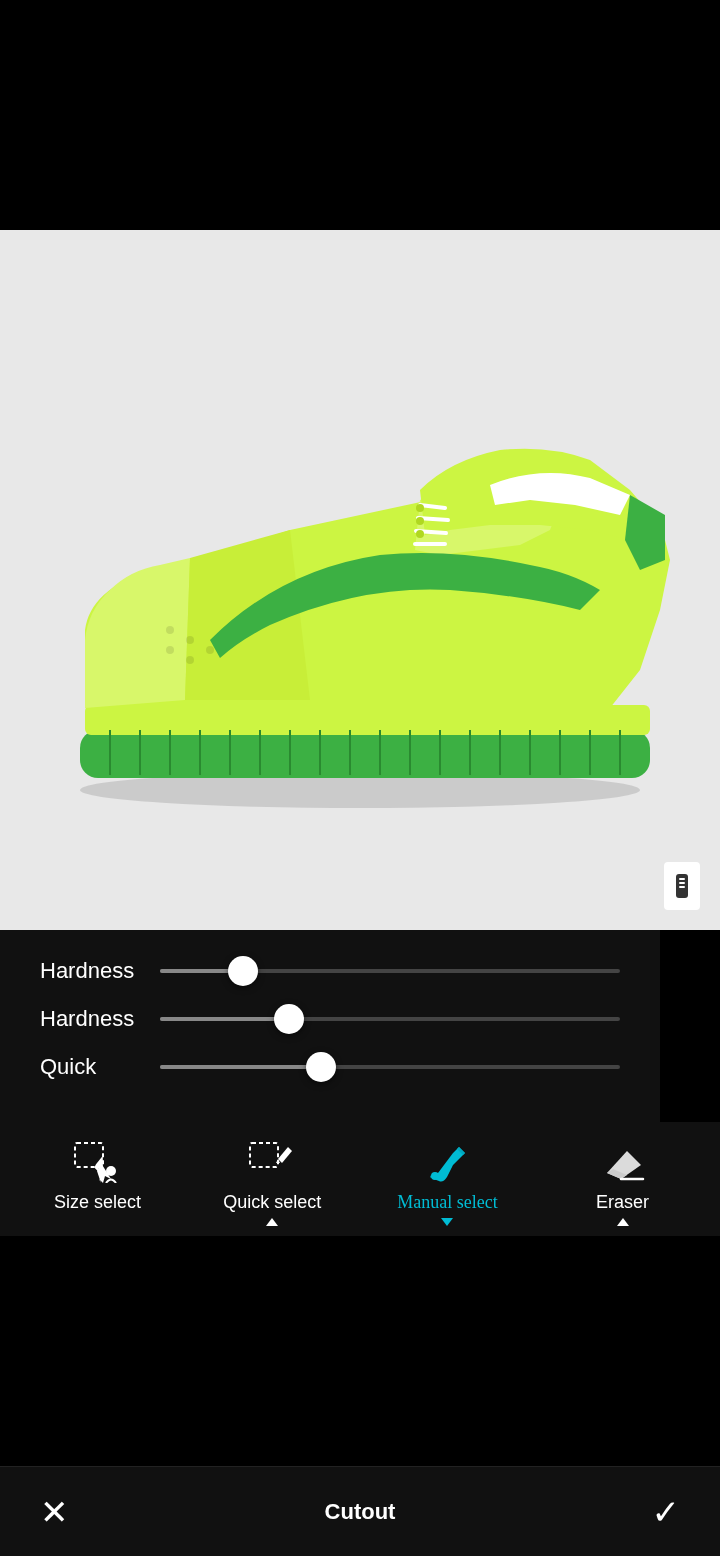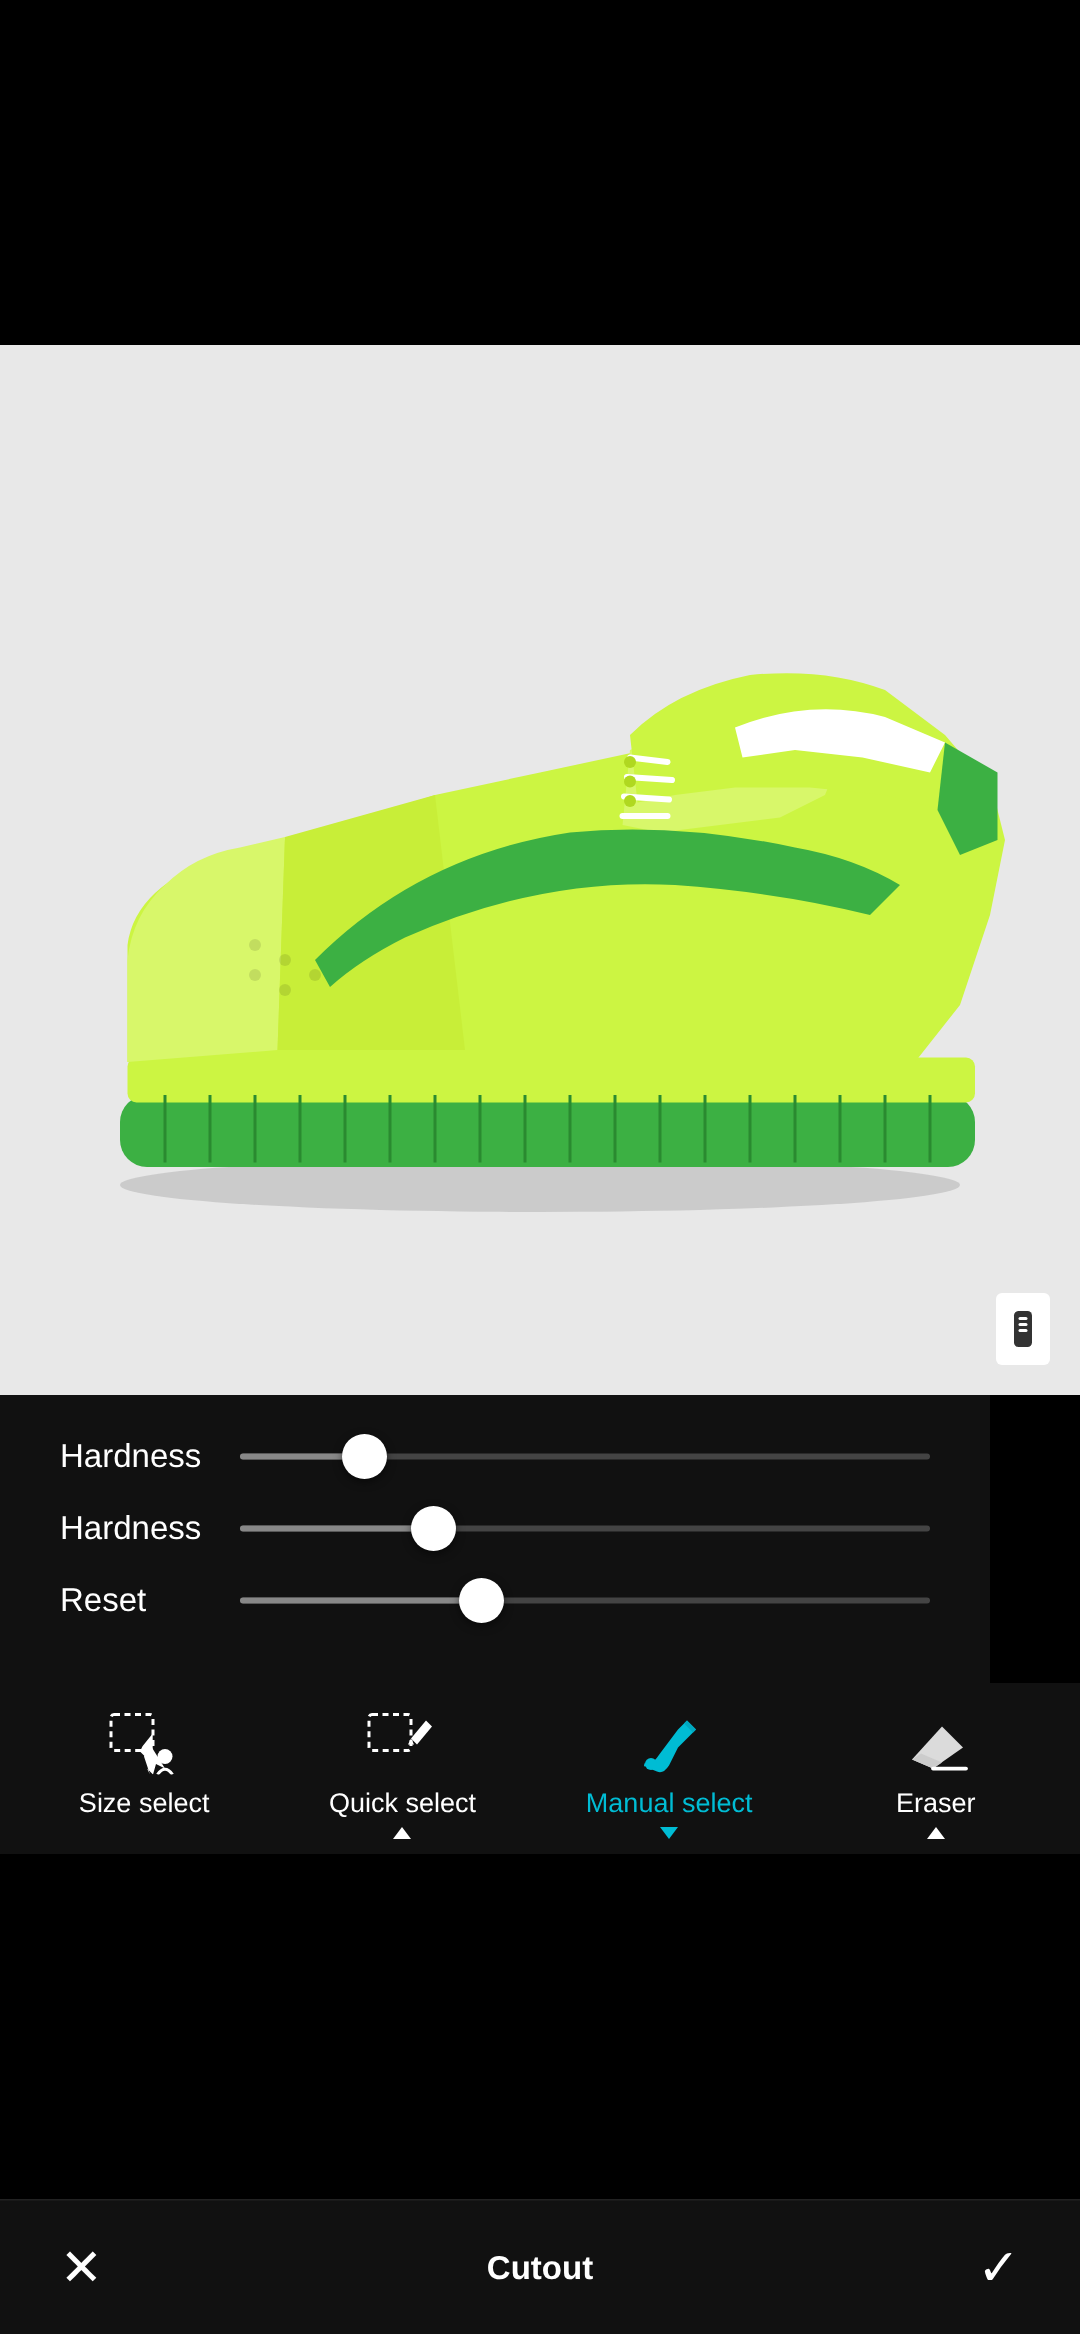--- a/index.html
+++ b/index.html
@@ -130,20 +130,21 @@
 
     .tool-label {
       font-size: 18px;
       color: #fff;
       text-align: center;
       line-height: 1.2;
     }
 
     .tool-label.active {
       color: #00bcd4;
+      font-family: Liberation Serif, serif;
     }
 
     .tool-label-row {
       display: flex;
       align-items: center;
       gap: 4px;
       flex-direction: column;
     }
 
     
@@ -275,21 +276,21 @@
 
   <div class="slider-row">
     <span class="slider-label">Hardness</span>
     <div class="slider-track">
       <div class="slider-fill" style="width: 28%"></div>
       <div class="slider-thumb" style="left: 28%"></div>
     </div>
   </div>
 
   <div class="slider-row">
-    <span class="slider-label">Reset</span>
+    <span class="slider-label">Quick</span>
     <div class="slider-track">
       <div class="slider-fill" style="width: 35%"></div>
       <div class="slider-thumb" style="left: 35%"></div>
     </div>
   </div>
 </div>
 
 <div class="tools-row">
 
   <div class="tool-item">

